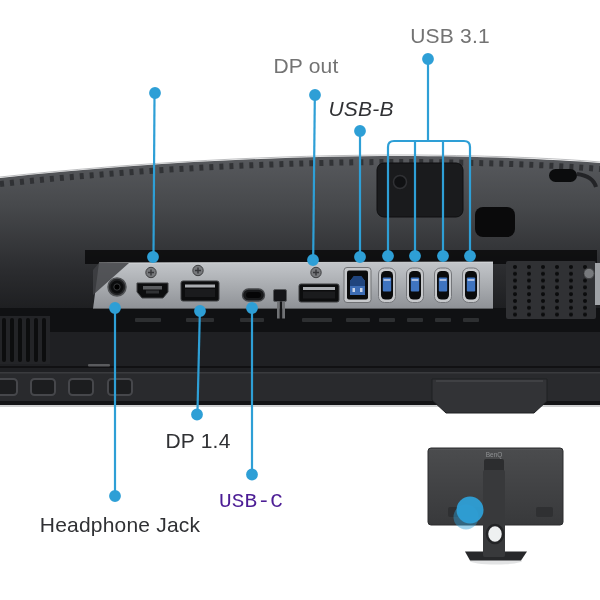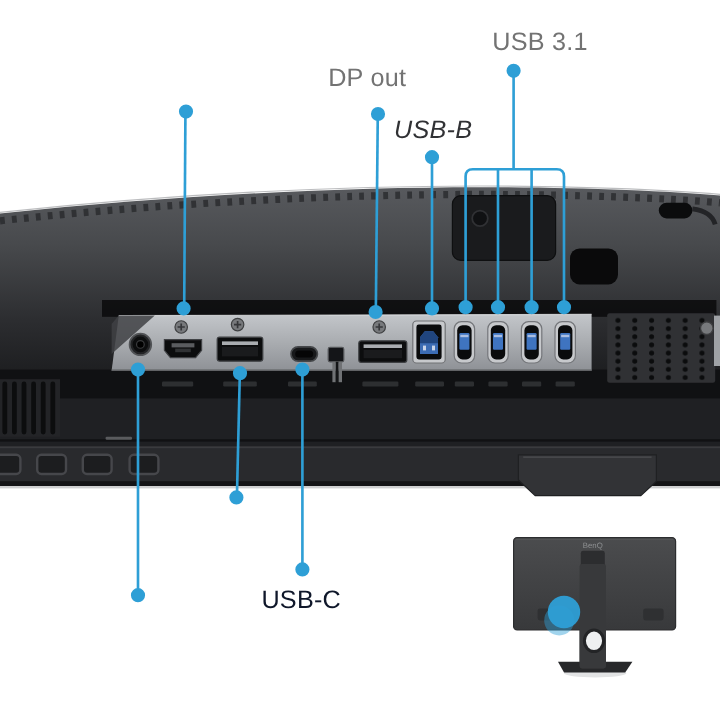--- a/index.html
+++ b/index.html
@@ -254,15 +254,17 @@
     <text x="494" y="457" font-size="6.5" fill="#8f9193" text-anchor="middle" font-family="Liberation Sans, sans-serif">BenQ</text>
     <circle cx="466" cy="517" r="12.5" class="accent-fill" fill="#2E9FD6" opacity="0.45"></circle>
     <circle cx="470" cy="510" r="13.5" class="accent-fill" fill="#2E9FD6" opacity="0.95"></circle>
     <ellipse cx="495" cy="534" rx="8" ry="9" fill="#eef0f1" stroke="#232426" stroke-width="2.5"></ellipse>
   </g>
 </svg>
 
 <div class="callout-label" style="left: 306px; top: 66px; color: #737373;">DP out</div>
 <div class="callout-label" style="left: 450px; top: 36px; color: #737373;">USB 3.1</div>
 <div class="callout-label" style="left: 361px; top: 109px; color: rgb(48, 49, 52); font-style: italic;">USB-B</div>
-<div class="callout-label" style="left: 251px; top: 501px; color: #0f172a;">USB-C</div>
+<div class="callout-label" style="left: 198px; top: 441px; color: rgb(48, 49, 52);">DP 1.4</div>
+<div class="callout-label" style="left: 251px; top: 501px; color: #4c1d95; font-family: Liberation Mono, monospace;">USB-C</div>
+<div class="callout-label" style="left: 120px; top: 525px; color: rgb(48, 49, 52);">Headphone Jack</div>
 
 </div>
 
 </body></html>

